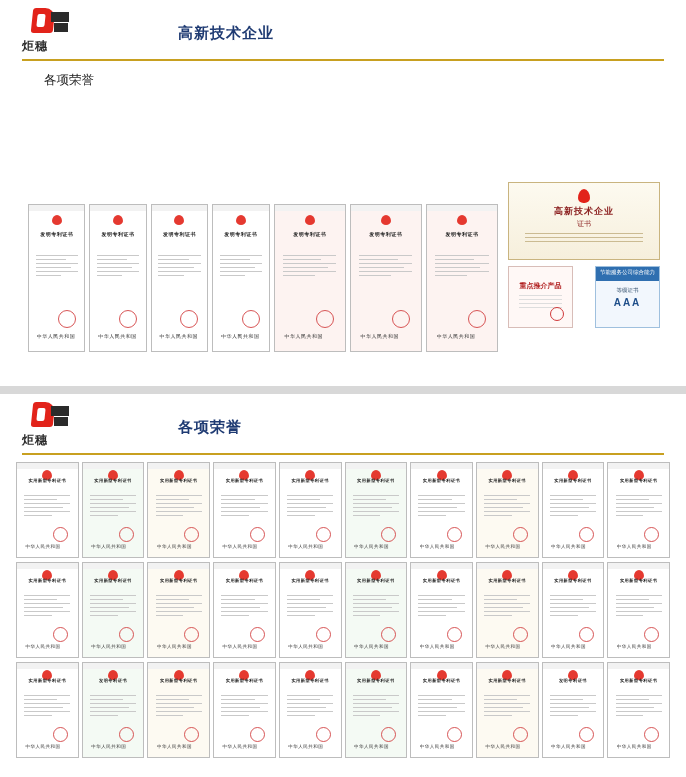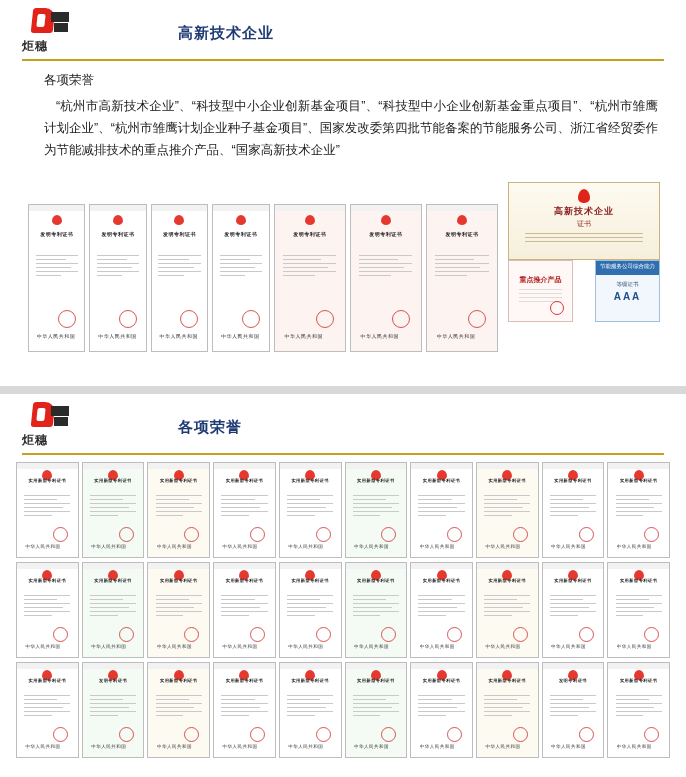--- a/index.html
+++ b/index.html
@@ -236,20 +236,21 @@
   .award-gold .ag-flame {
     position: absolute;
     left: 50%; top: 6px; margin-left: -6px;
     width: 12px; height: 14px;
     background: #e2231a;
     border-radius: 50% 50% 45% 45% / 65% 65% 35% 35%;
   }
   .p1-bottom-row {
     display: flex;
     gap: 22px;
+    margin-top: 6px;
   }
   .award-red {
     width: 72px; height: 62px;
     background: #fff8f6;
     border: 1px solid #d8bdb8;
     position: relative;
     box-sizing: border-box;
   }
   .award-red .ar-title {
     position: absolute; left: 0; right: 0; top: 14px;
@@ -315,21 +316,20 @@
         <div class="logo-dark2"></div>
       </div>
       <div class="logo-text">炬穗</div>
     </div>
     <div class="slide-title">高新技术企业</div>
     <div class="title-rule"></div>
   </div>
 
   <div class="honors">
     <div class="honors-label">各项荣誉</div>
-    <div class="honors-body">“杭州市高新技术企业”、“科技型中小企业创新基金项目”、“科技型中小企业创新基金重点项目”、“杭州市雏鹰计划企业”、“杭州市雏鹰计划企业种子基金项目”、国家发改委第四批节能备案的节能服务公司、浙江省经贸委作为节能减排技术的重点推介产品、“国家高新技术企业”</div>
   </div>
 
   <div class="p1-certs">
     <div class="cert">
       <div class="c-band"></div>
         <div class="c-emblem"></div>
       <div class="c-title">发明专利证书</div>
       <div class="c-lines">
           <i></i>
           <i></i>

